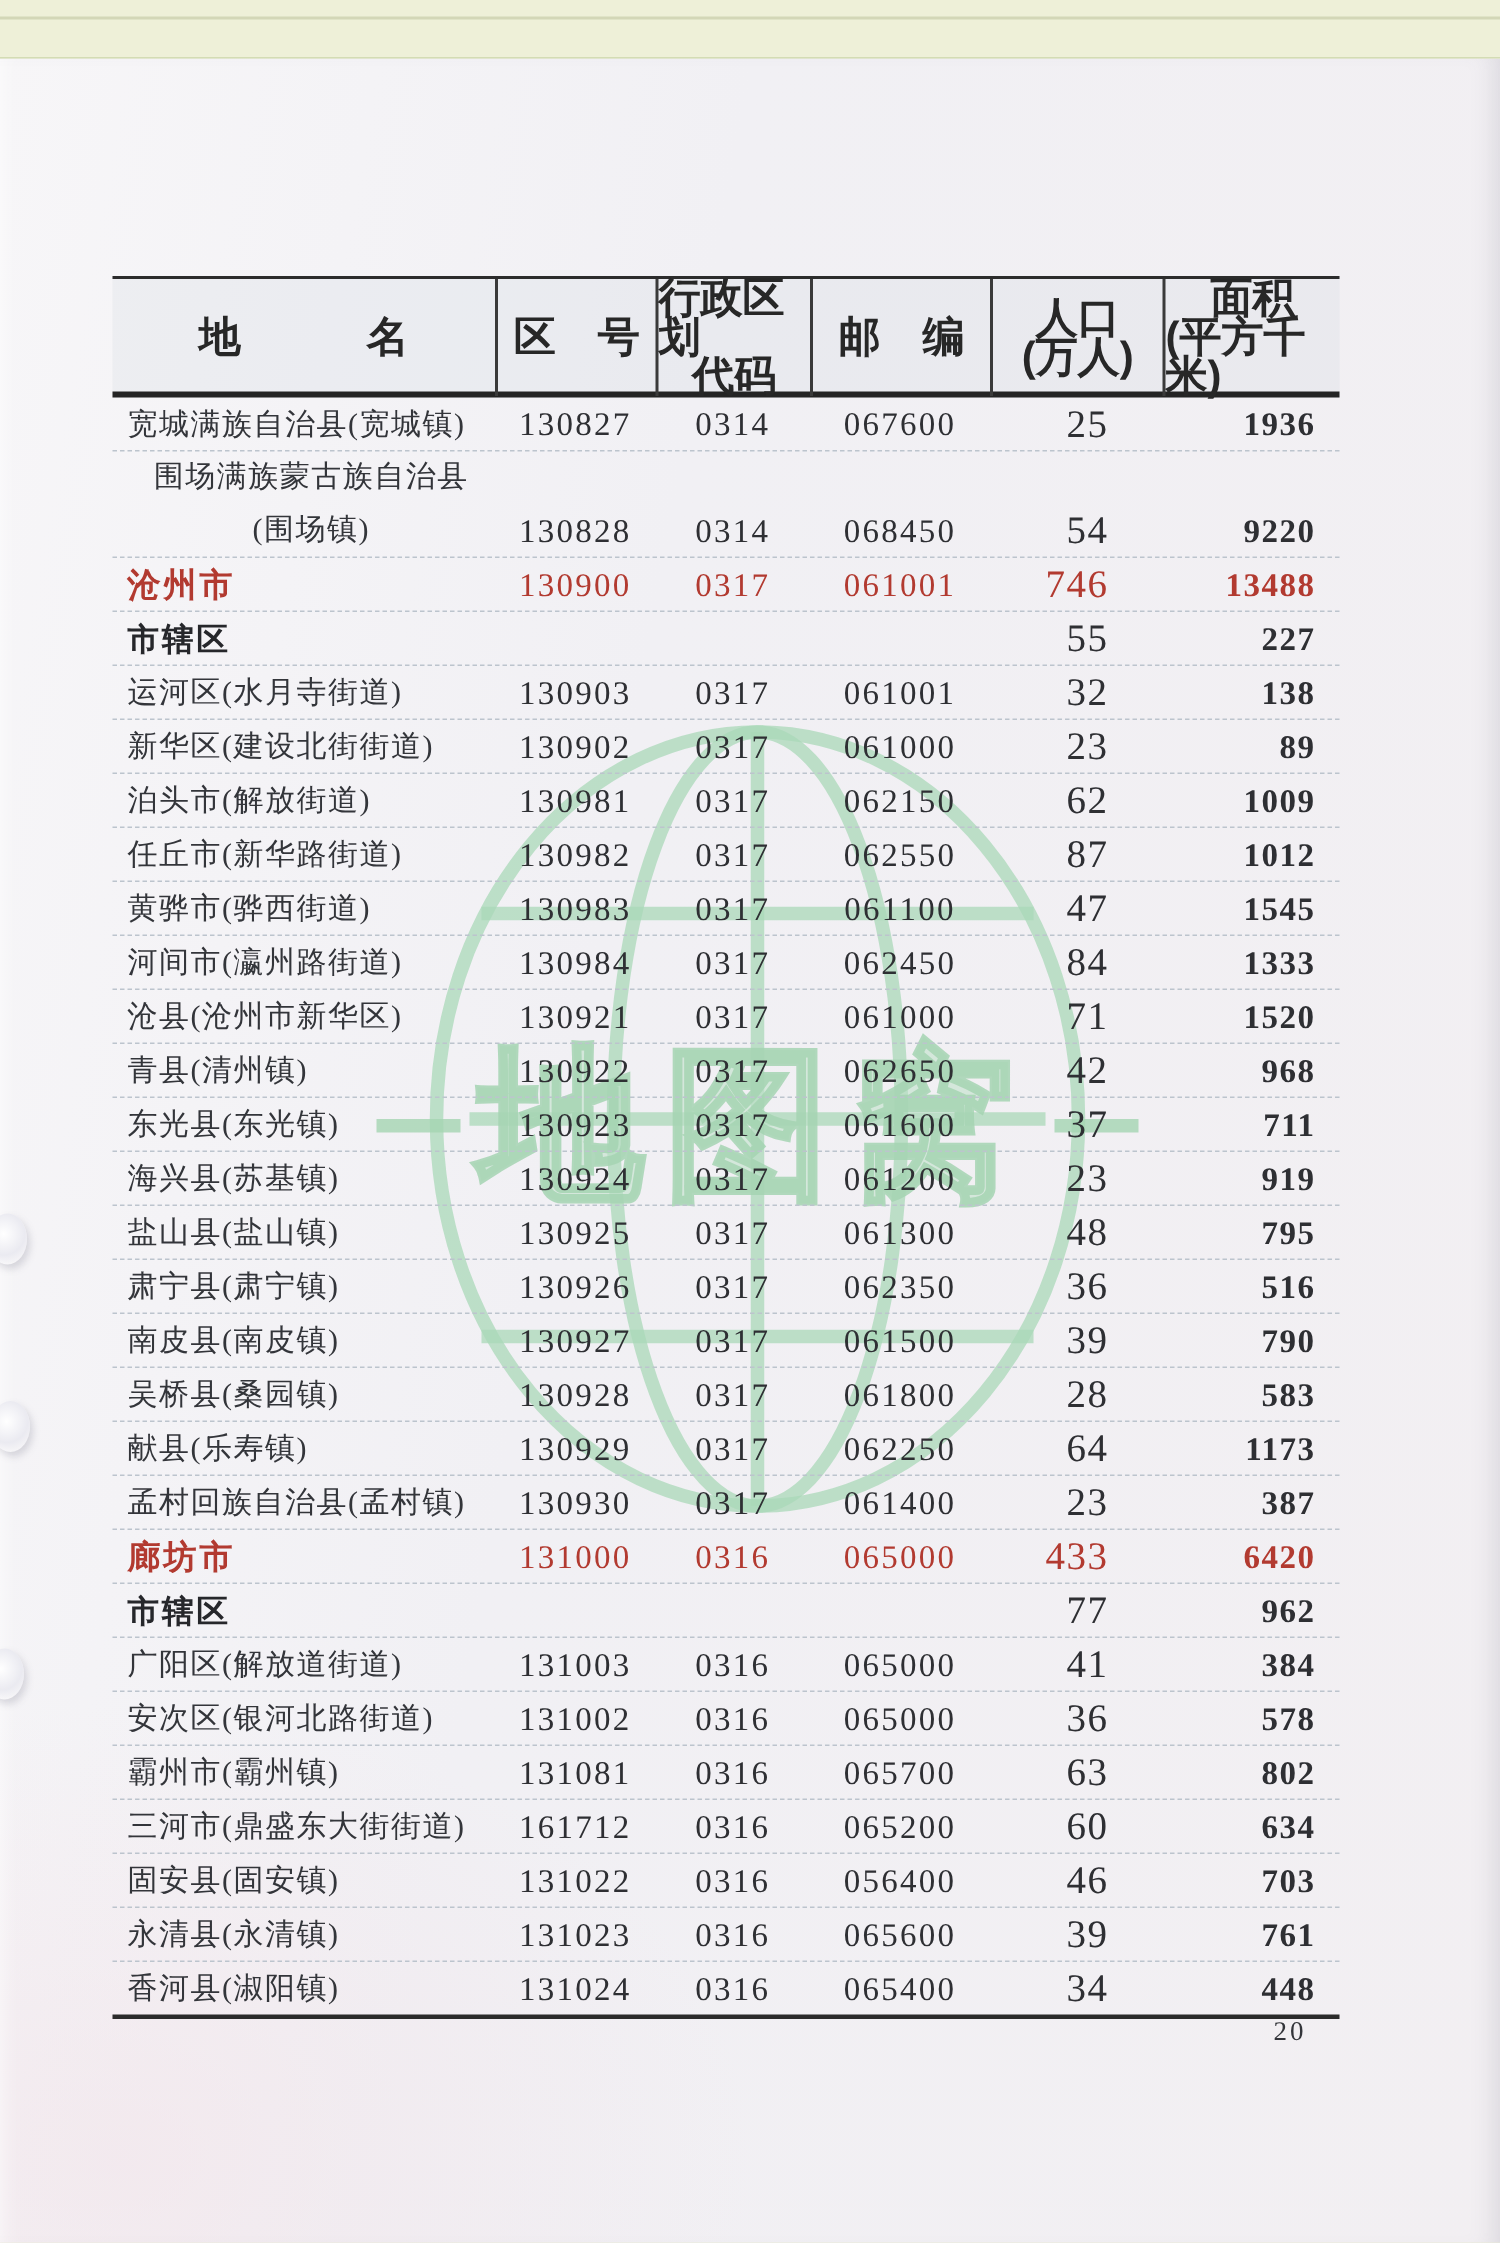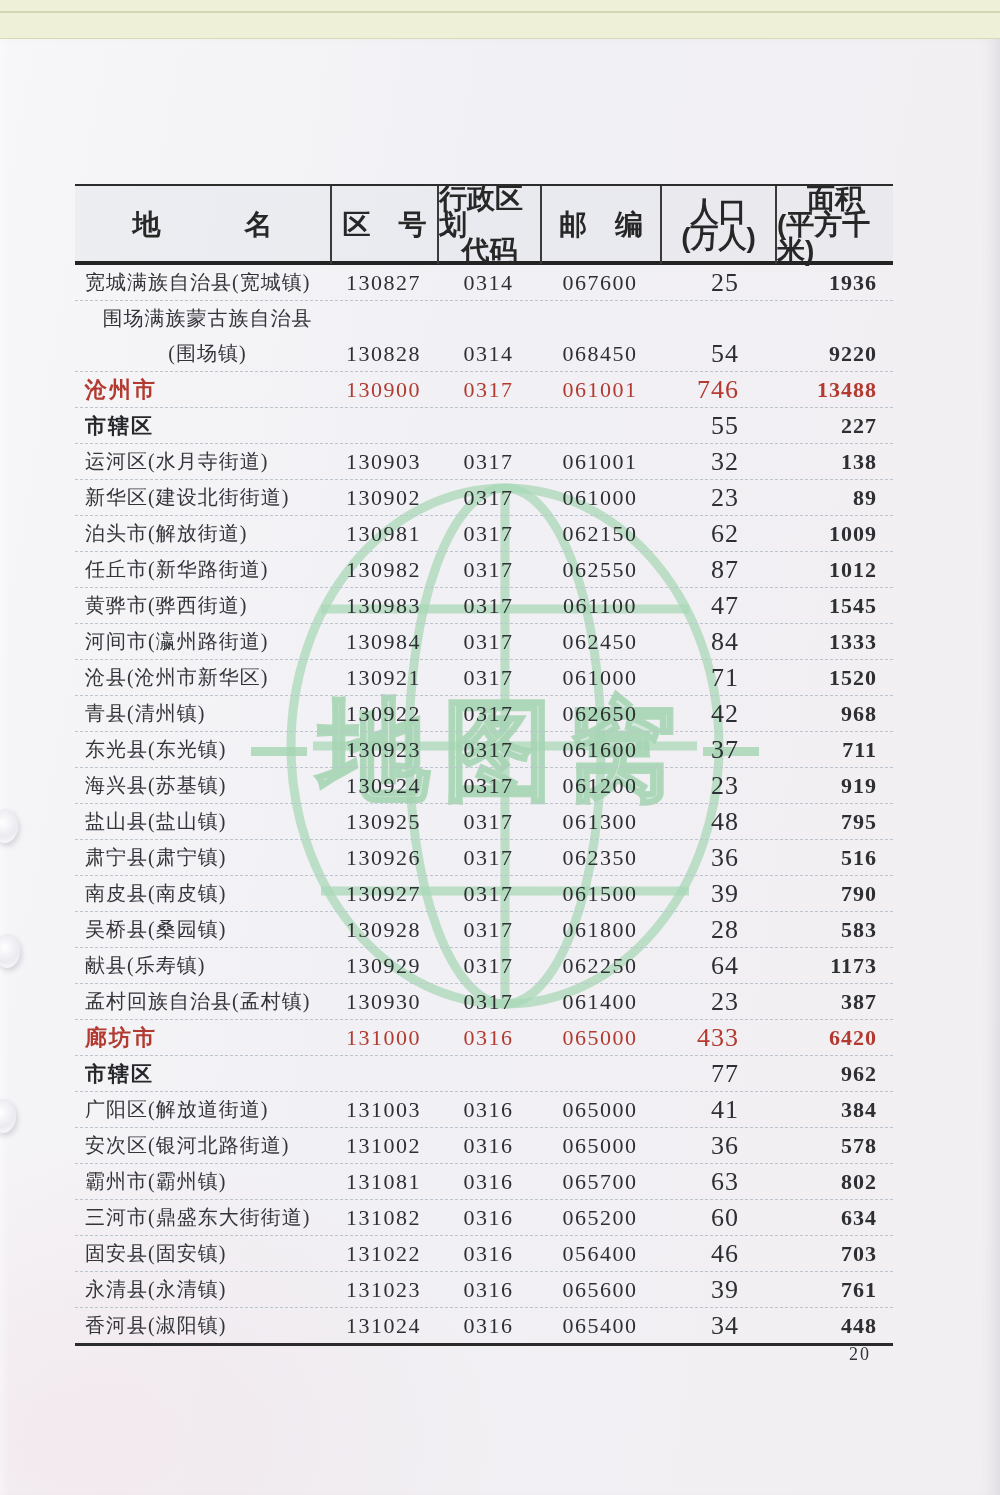--- a/index.html
+++ b/index.html
@@ -344,21 +344,21 @@
           <div class="row normal">
             <div class="cell c-name">霸州市(霸州镇)</div>
             <div class="cell c-code">131081</div>
             <div class="cell c-areacode">0316</div>
             <div class="cell c-postal">065700</div>
             <div class="cell c-pop">63</div>
             <div class="cell c-area">802</div>
           </div>
           <div class="row normal">
             <div class="cell c-name">三河市(鼎盛东大街街道)</div>
-            <div class="cell c-code">131082</div>
+            <div class="cell c-code">161712</div>
             <div class="cell c-areacode">0316</div>
             <div class="cell c-postal">065200</div>
             <div class="cell c-pop">60</div>
             <div class="cell c-area">634</div>
           </div>
           <div class="row normal">
             <div class="cell c-name">固安县(固安镇)</div>
             <div class="cell c-code">131022</div>
             <div class="cell c-areacode">0316</div>
             <div class="cell c-postal">056400</div>

